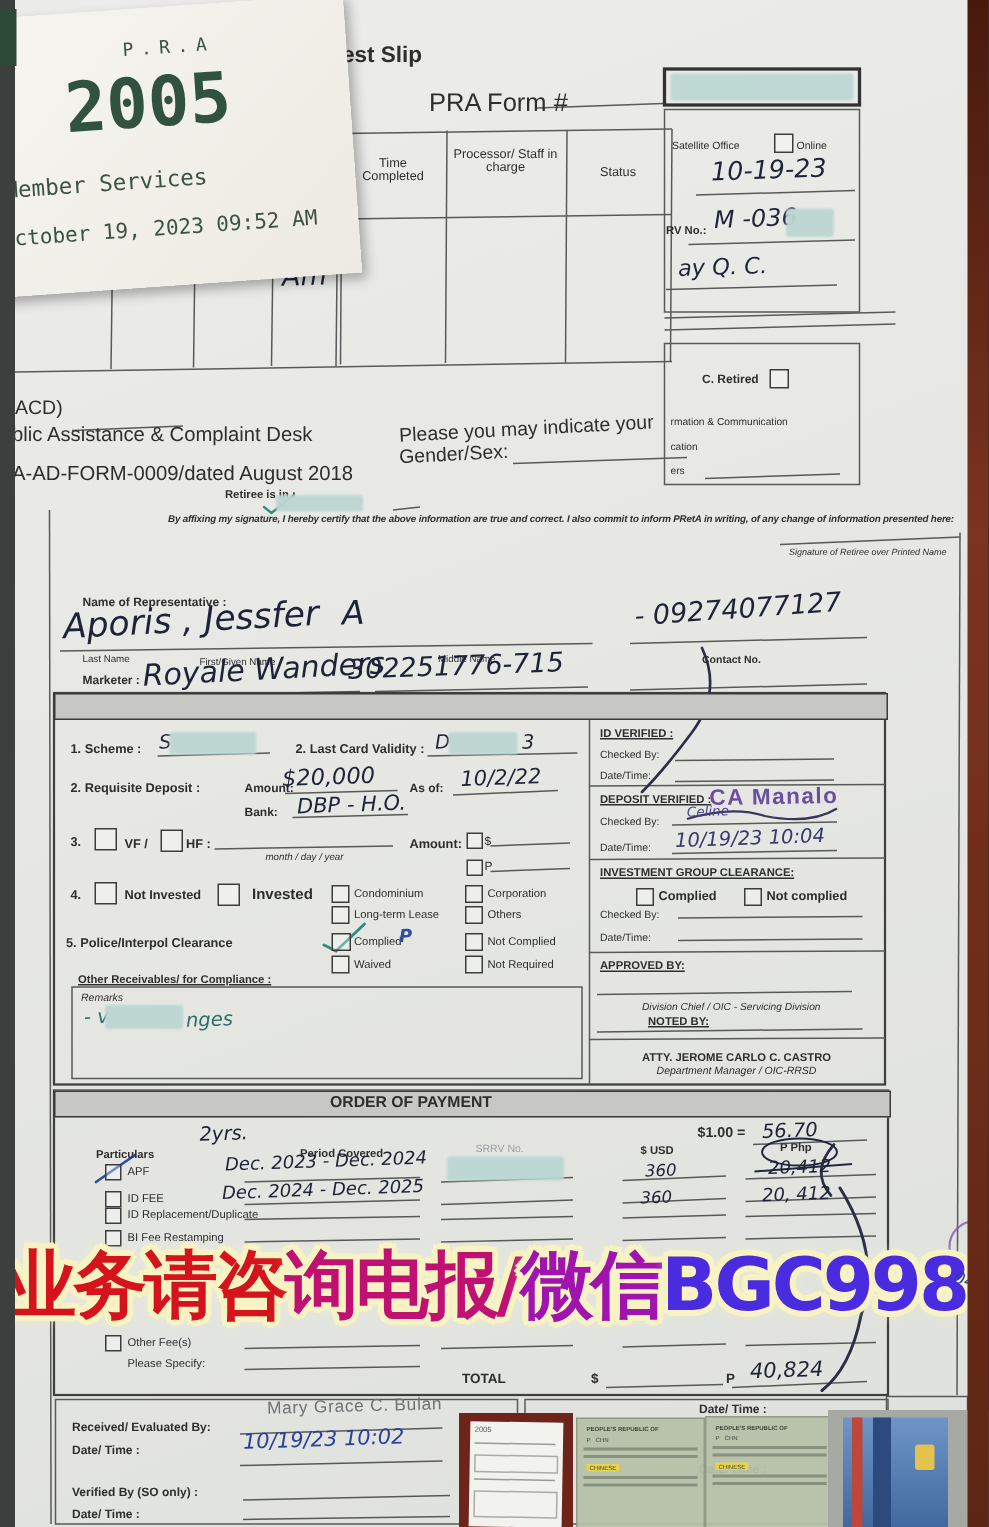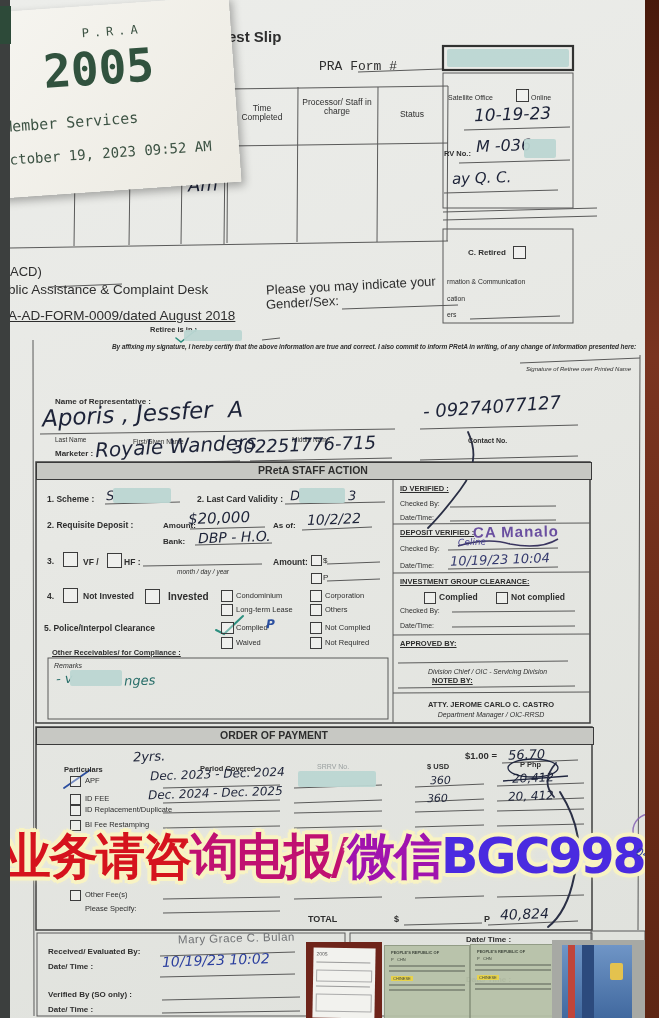--- a/index.html
+++ b/index.html
@@ -145,21 +145,21 @@
     <path d="M458,546 q30,-9 52,-2 q30,6 48,-5" stroke="#3a3560" stroke-width="1.5" fill="none"></path>
     <g stroke="#2c8f7f" stroke-width="2" fill="none" stroke-linecap="round">
       <path d="M176,338 l5,4 l15,-12" stroke-width="1.6"></path>
       <path d="M216,630 l8,4 l19,-18"></path>
     </g>
     <path d="M64,788 l26,-18" stroke="#2c4fa0" stroke-width="1.8" stroke-linecap="round"></path>
     <circle cx="650" cy="831" r="17" stroke="#8059b0" stroke-width="1.5" fill="none" opacity=".8"></circle>
   </svg>
 
   <div class="t b" style="left:228px;top:29px;font-size:15px;">est Slip</div>
-  <div class="t" style="left:319px;top:60px;font-size:13px;font-family:Liberation Mono, monospace;">PRA Form #</div>
+  <div class="t" style="left:286px;top:60px;font-size:17px;">PRA Form #</div>
   <div class="t" style="left:231px;top:104px;width:62px;font-size:8.5px;text-align:center;white-space:normal;">Time Completed</div>
   <div class="t" style="left:301px;top:98px;width:72px;font-size:8.5px;text-align:center;white-space:normal;">Processor/ Staff in charge</div>
   <div class="t" style="left:381px;top:110px;width:62px;font-size:8.5px;text-align:center;">Status</div>
   <div class="hw" style="left:188px;top:176px;font-size:18px;">Am</div>
 
   <div class="censor" style="left:447px;top:49px;width:122px;height:18px;"></div>
   <div class="t" style="left:448px;top:94px;font-size:7px;">Satellite Office</div>
   <span class="cb" style="left:516px;top:89px;width:11px;height:11px;"></span>
   <div class="t" style="left:531px;top:94px;font-size:7px;">Online</div>
   <div class="hw" style="left:474px;top:106px;font-size:17px;">10-19-23</div>
@@ -170,21 +170,21 @@
   <div class="t b" style="left:468px;top:249px;font-size:8px;">C. Retired</div>
   <span class="cb" style="left:513px;top:246px;width:11px;height:11px;"></span>
   <div class="t" style="left:447px;top:278px;font-size:6.8px;">rmation &amp; Communication</div>
   <div class="t" style="left:447px;top:295px;font-size:6.8px;">cation</div>
   <div class="t" style="left:447px;top:311px;font-size:6.8px;">ers</div>
 
   <div class="t" style="left:10px;top:265px;font-size:13px;">ACD)</div>
   <div class="t" style="left:8px;top:283px;font-size:13.5px;">blic Assistance &amp; Complaint Desk</div>
   <div class="t" style="left:266px;top:279px;font-size:13px;transform:rotate(-3deg);">Please you may indicate your</div>
   <div class="t" style="left:266px;top:296px;font-size:13px;transform:rotate(-3deg);">Gender/Sex:</div>
-  <div class="t" style="left:8px;top:309px;font-size:13.5px;text-decoration:underline;">A-AD-FORM-0009/dated August 2018</div>
+  <div class="t" style="left:8px;top:309px;font-size:13.5px;">A-AD-FORM-0009/dated August 2018</div>
   <div class="t b" style="left:150px;top:326px;font-size:7.5px;">Retiree is in :</div>
   <div class="censor" style="left:184px;top:330px;width:58px;height:11px;"></div>
   <div class="t i" style="left:112px;top:344px;font-size:6.5px;font-weight:600;letter-spacing:-.1px;">By affixing my signature, I hereby certify that the above information are true and correct.   I also commit to inform PRetA in writing, of any change of information presented here:</div>
   <div class="t i" style="left:526px;top:366px;font-size:6px;">Signature of Retiree over Printed Name</div>
 
   <div class="t b" style="left:55px;top:398px;font-size:8px;">Name of Representative :</div>
   <div class="hw" style="left:42px;top:403px;font-size:23px;transform:rotate(-3deg);">Aporis , Jessfer</div>
   <div class="hw" style="left:228px;top:399px;font-size:22px;">A</div>
   <div class="hw" style="left:423px;top:398px;font-size:18px;transform:rotate(-4deg);">- 09274077127</div>
   <div class="t" style="left:55px;top:437px;font-size:6.5px;">Last Name</div>
@@ -192,21 +192,20 @@
   <div class="t" style="left:292px;top:437px;font-size:6.5px;">Middle Name</div>
   <div class="t b" style="left:468px;top:437px;font-size:7px;">Contact No.</div>
   <div class="t b" style="left:55px;top:450px;font-size:8px;">Marketer :</div>
   <div class="hw" style="left:95px;top:436px;font-size:20px;transform:rotate(-3deg);">Royale Wanders</div>
   <div class="hw" style="left:232px;top:436px;font-size:18px;">302251776-715</div>
   <div class="t" style="left:140px;top:466px;font-size:7px;">Name of Marketer</div>
   <div class="t" style="left:285px;top:464px;font-size:7px;">Accreditation No.</div>
   <div class="t i" style="left:472px;top:462px;font-size:7px;">Signature</div>
 
   <div class="bar" style="left:36px;top:462px;width:554px;height:16px;"></div>
-  <div class="t b" style="left:36px;top:465px;width:554px;font-size:10.5px;text-align:center;">PRetA STAFF ACTION</div>
   <div class="t b" style="left:47px;top:495px;font-size:8.5px;">1. Scheme :</div>
   <div class="hw" style="left:106px;top:489px;font-size:13px;">S</div>
   <div class="censor" style="left:113px;top:488px;width:58px;height:15px;"></div>
   <div class="t b" style="left:197px;top:495px;font-size:8.5px;">2. Last Card Validity :</div>
   <div class="hw" style="left:290px;top:489px;font-size:13px;">D</div>
   <div class="censor" style="left:299px;top:488px;width:46px;height:15px;"></div>
   <div class="hw" style="left:348px;top:489px;font-size:13px;">3</div>
   <div class="t b" style="left:47px;top:521px;font-size:8.5px;text-align:center;">2. Requisite Deposit :</div>
   <div class="t b" style="left:163px;top:522px;font-size:8px;">Amount:</div>
   <div class="hw" style="left:188px;top:511px;font-size:15px;">$20,000</div>

